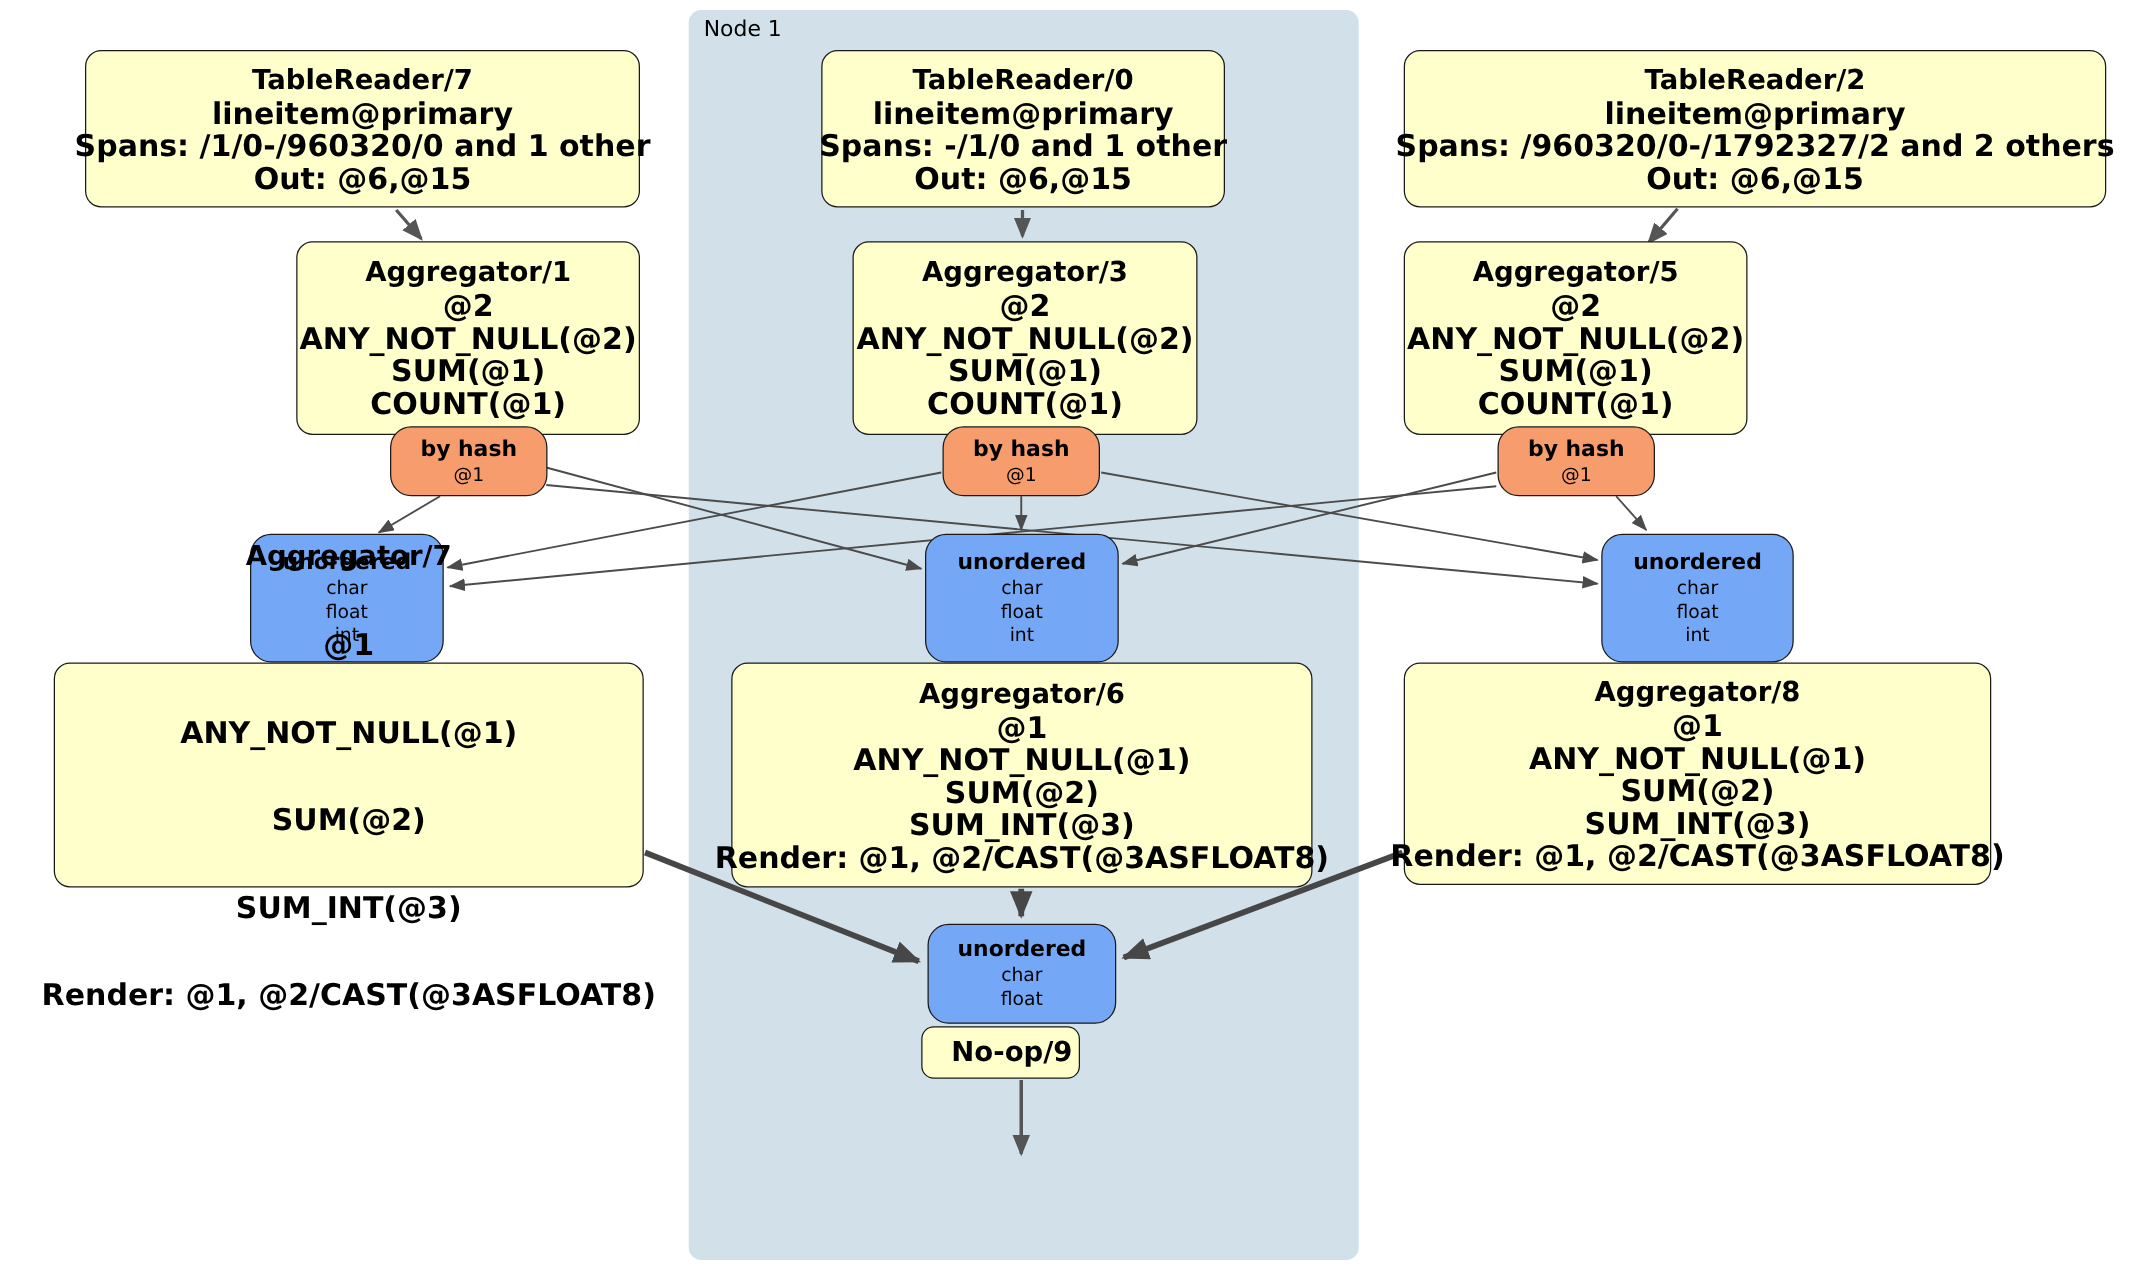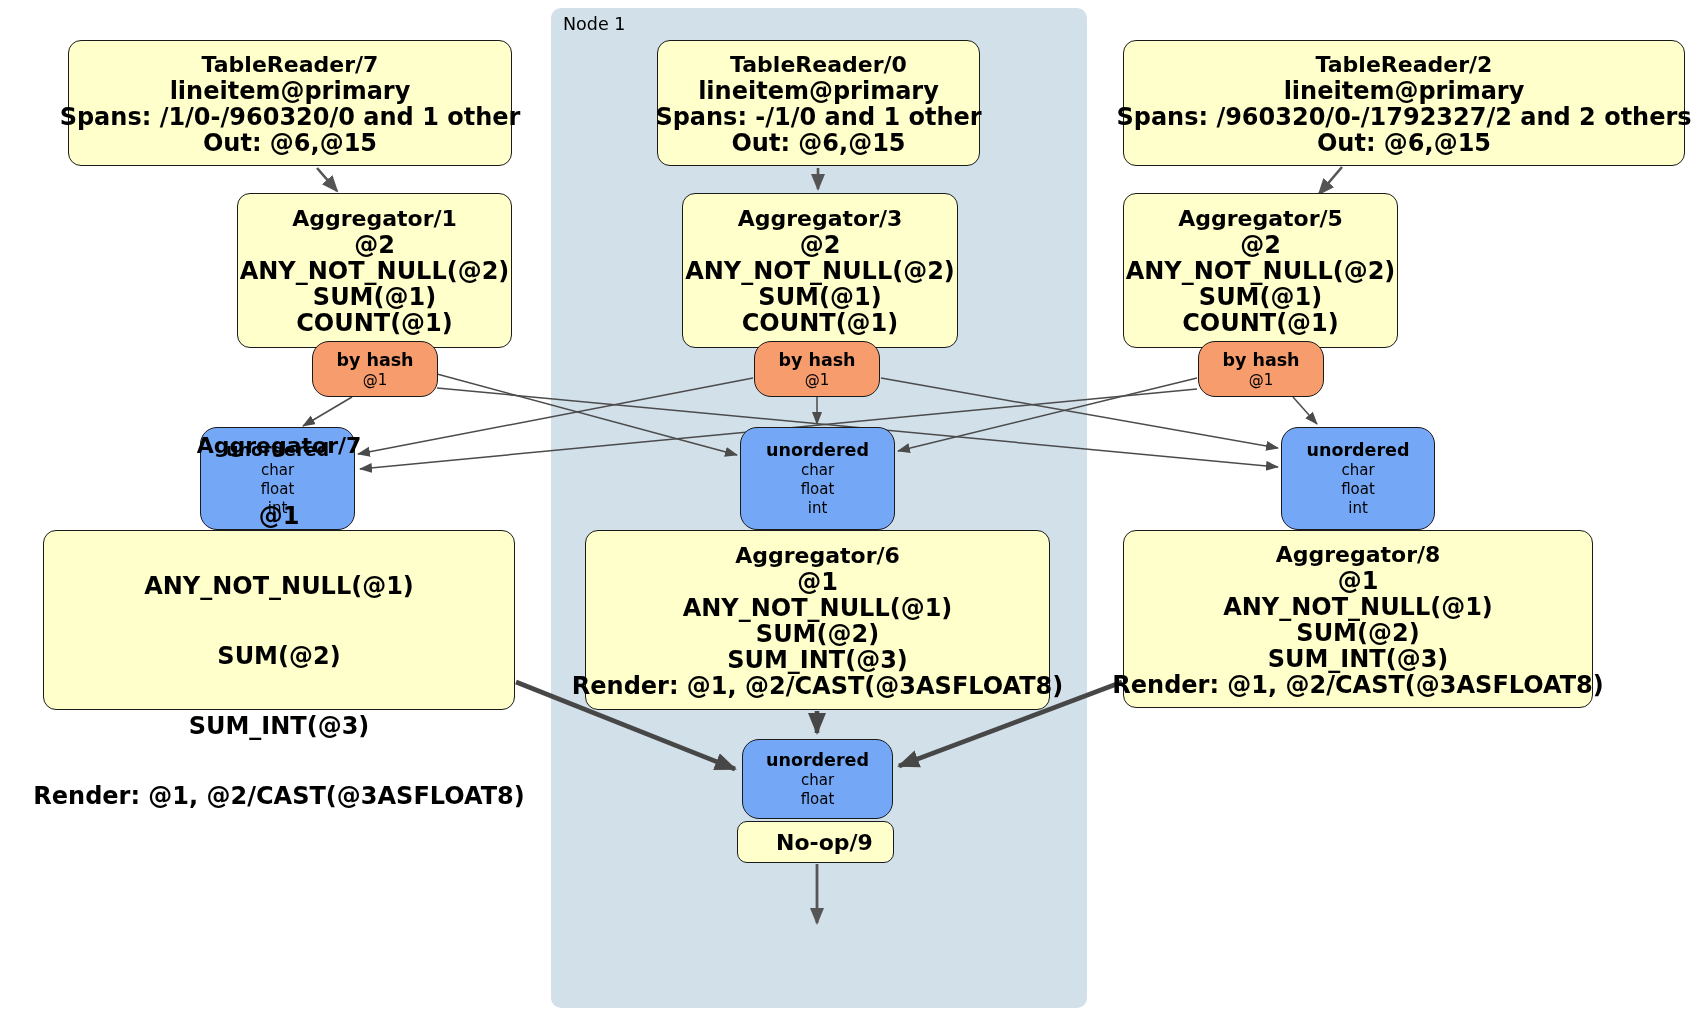--- a/index.html
+++ b/index.html
@@ -174,18 +174,18 @@
     <div class="ln">SUM_INT(@3)</div>
     <div class="ln">Render: @1, @2/CAST(@3ASFLOAT8)</div>
   </div>
 
   <div class="nbox bbox" style="left:742px;top:739px;width:151px;height:80px;">
     <div class="t2">unordered</div>
     <div class="ln2">char</div>
     <div class="ln2">float</div>
   </div>
 
-  <div class="nbox pill" style="left:737px;top:821px;width:157px;height:42px;padding-left:18px;">
+  <div class="nbox pill" style="left:737px;top:821px;width:127px;height:42px;padding-left:18px;">
     <div class="t1">No-op/9</div>
   </div>
 
 
 </div>
 
 </body></html>

